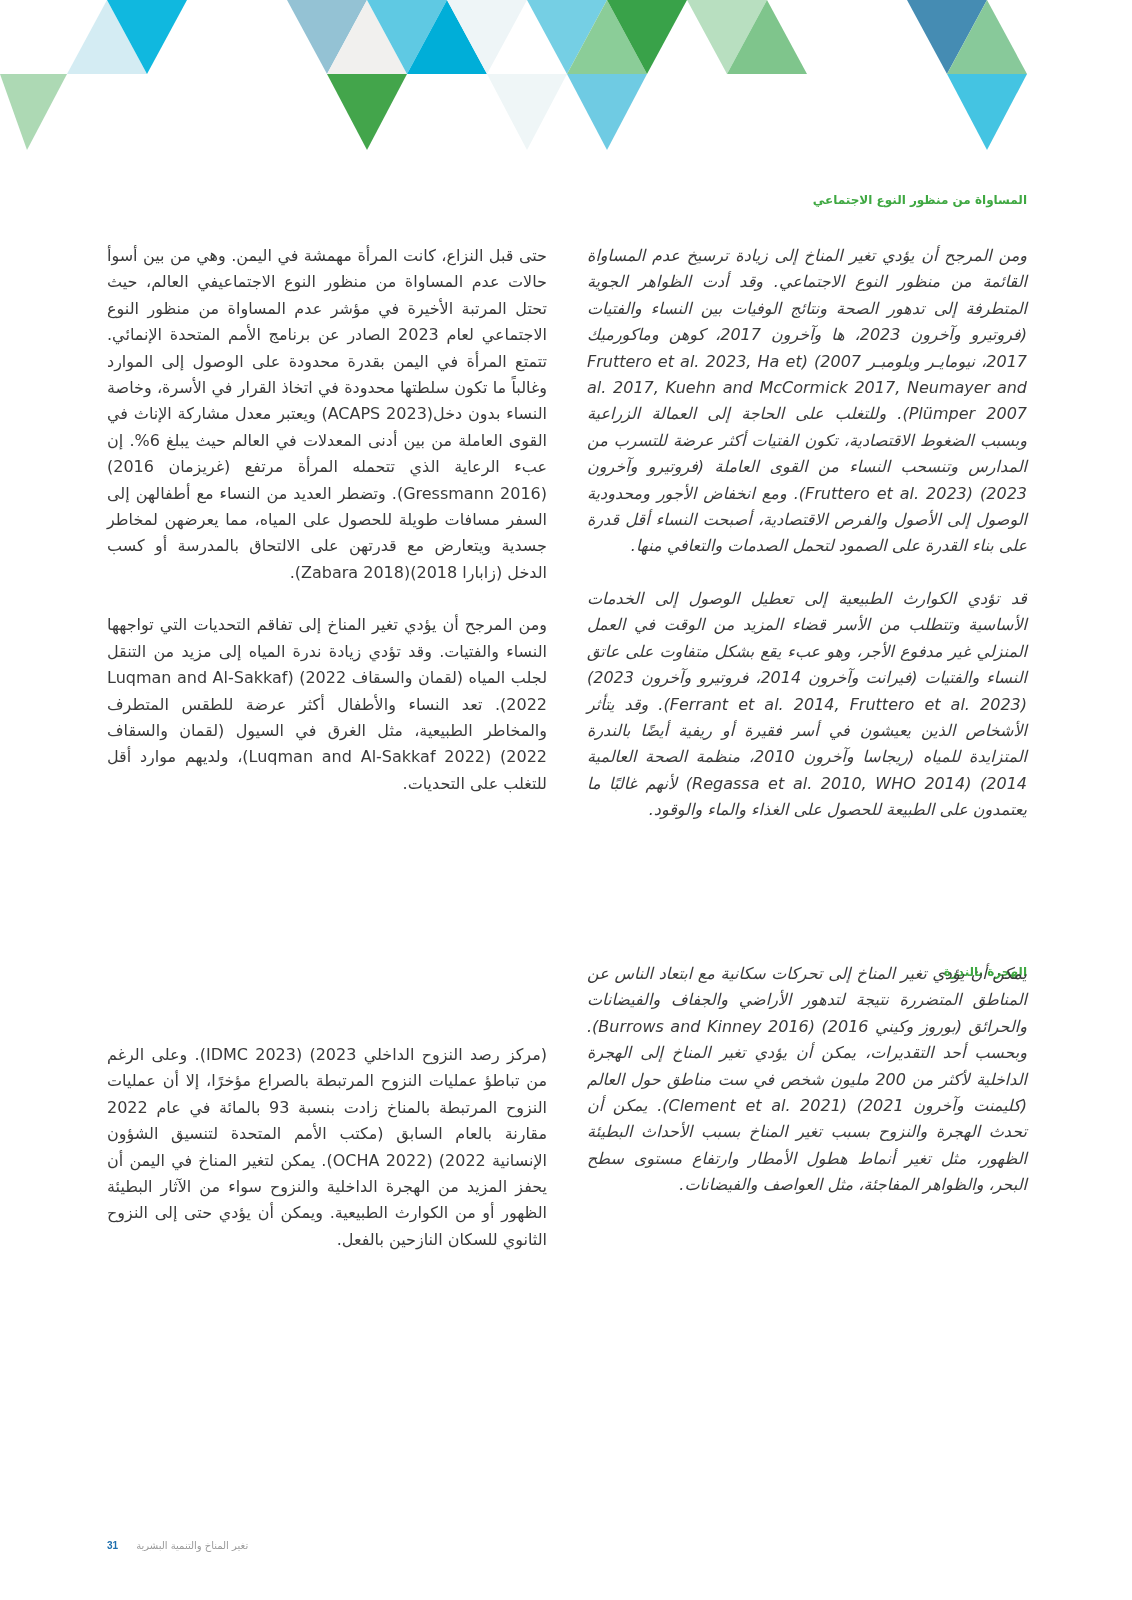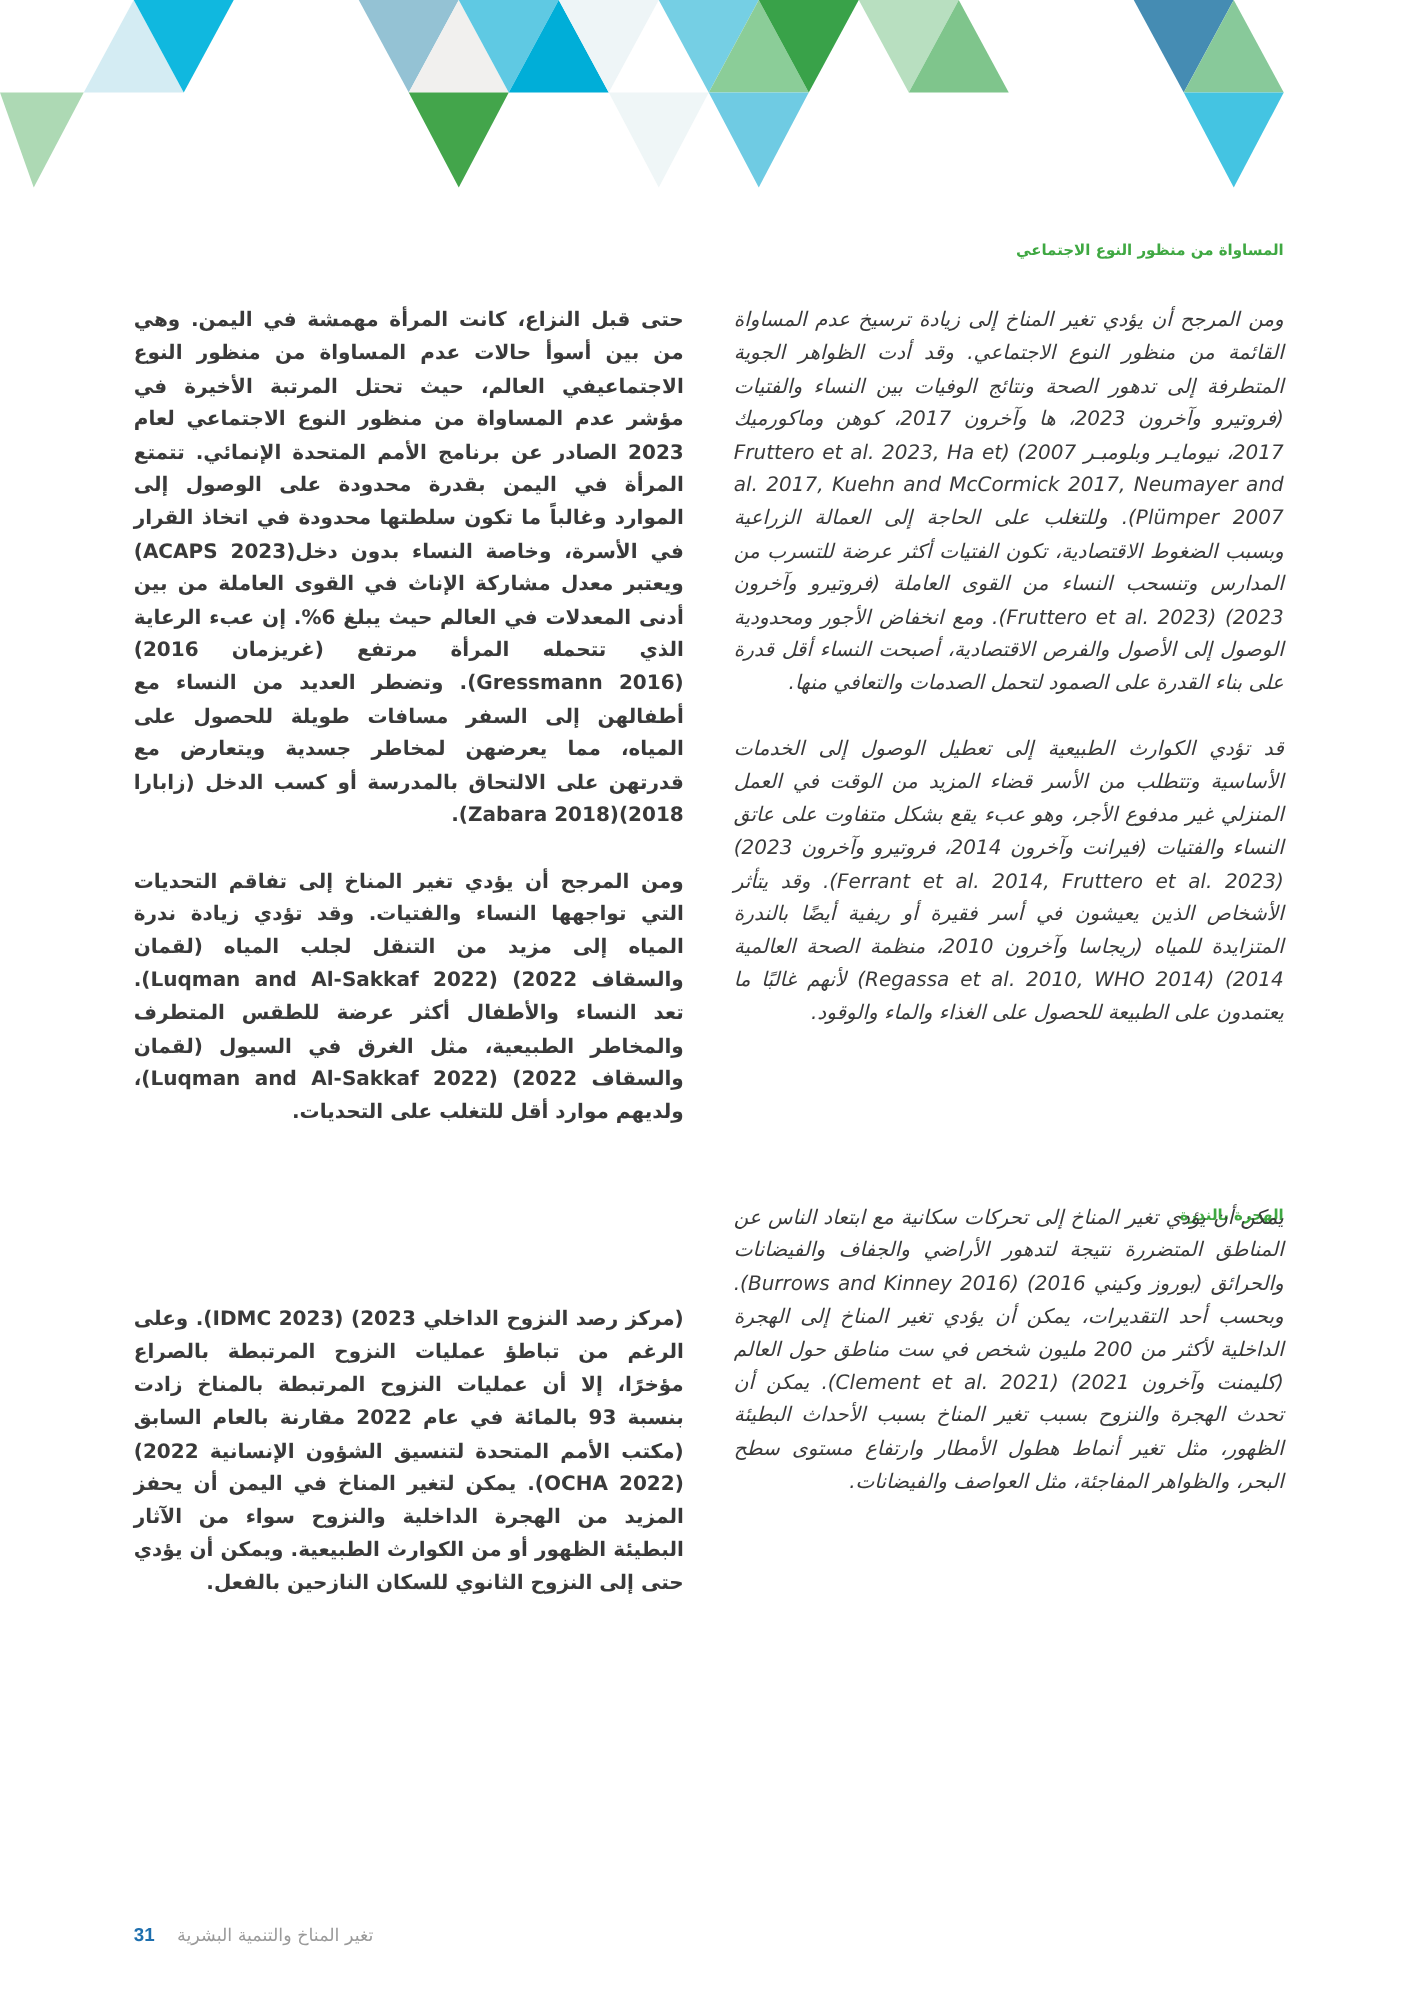--- a/index.html
+++ b/index.html
@@ -5,25 +5,25 @@
   html, body { margin: 0; padding: 0; background: #ffffff; }
   body { width: 1132px; height: 1600px; position: relative; overflow: hidden;
          font-family: "DejaVu Sans", sans-serif; color: #3a3a3a; }
   #banner { position: absolute; left: 0; top: 0; width: 1132px; height: 160px; }
   .heading { position: absolute; direction: rtl; text-align: right;
              color: #3fa842; font-weight: bold; font-size: 12px; right: 105px; }
   .col { position: absolute; direction: rtl; text-align: justify;
          font-size: 16px; line-height: 26.4px; color: #3a3a3a; }
   .col p { margin: 0 0 26px 0; }
   .col-right { right: 105px; width: 440px; font-style: italic; }
-  .col-left { left: 107px; width: 440px; font-weight: bold; }
+  .col-left { left: 107px; width: 440px; }
   #footer { position: absolute; left: 107px; top: 1540px; direction: ltr;
             display: flex; align-items: center; gap: 18px; }
-  #page-num { color: #1e6fae; font-weight: bold; font-size: 15px; font-family: "Liberation Sans", sans-serif; }
-  #footer-title { color: #9a9a9a; font-size: 14px; direction: rtl; text-align: center; }
+  #page-num { color: #1e6fae; font-weight: bold; font-size: 10px; font-family: "Liberation Sans", sans-serif; }
+  #footer-title { color: #9a9a9a; font-size: 10px; direction: rtl; text-align: center; }
 </style>
 </head>
 <body>
 
 <svg id="banner" viewBox="0 0 1132 160" xmlns="http://www.w3.org/2000/svg">
     <polygon points="67,74 107,0 147,74" fill="#d4ecf3"></polygon>
     <polygon points="107,0 187,0 147,74" fill="#10b8df"></polygon>
     <polygon points="0,74 67,74 27,150" fill="#add9b4"></polygon>
     <polygon points="287,0 327,0 327,0 327,0" fill="#ffffff"></polygon>
     <polygon points="287,0 367,0 327,74" fill="#94c2d4"></polygon>

